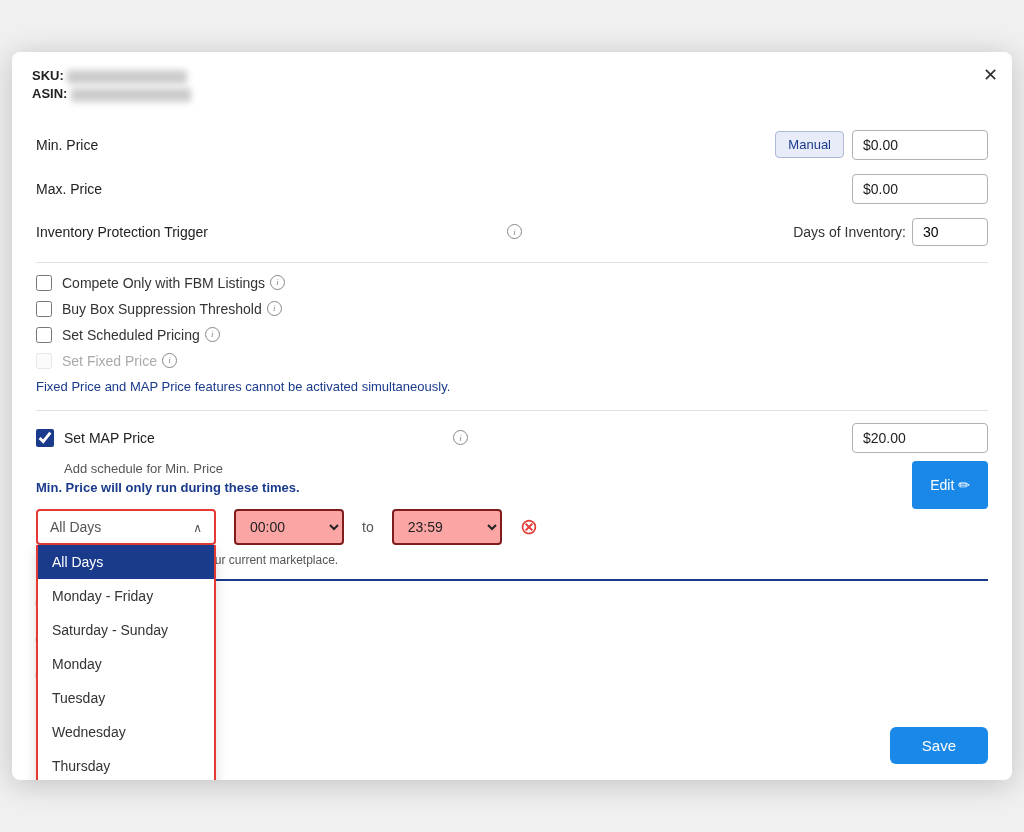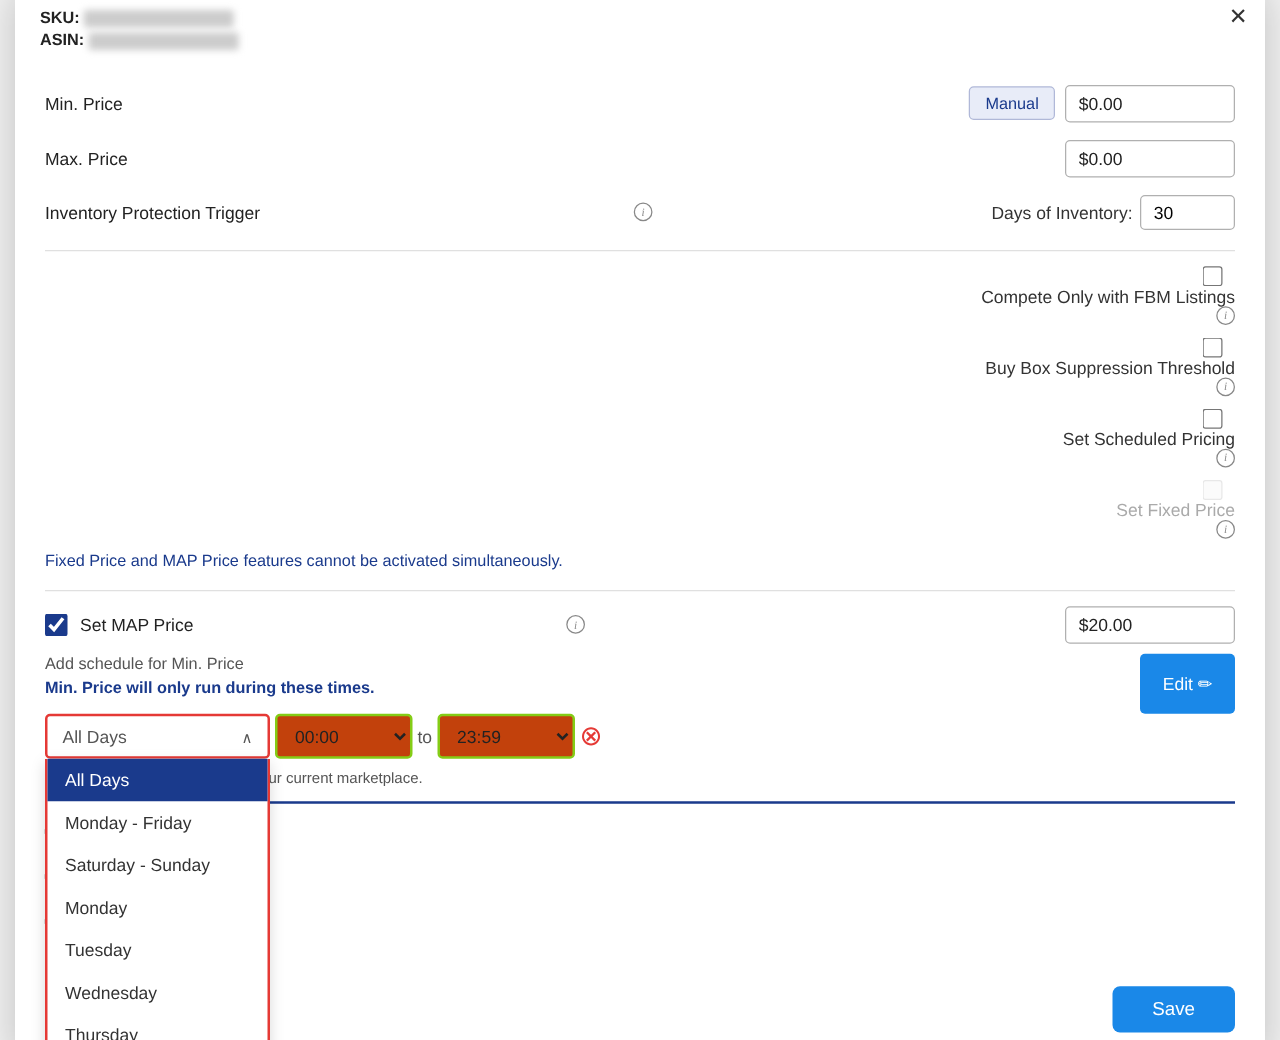--- a/index.html
+++ b/index.html
@@ -116,23 +116,22 @@
       cursor: pointer;
       margin-right: 8px;
     }
     .divider {
       border: none;
       border-top: 1.5px solid #e0e0e0;
       margin: 16px 0 12px;
     }
     .checkbox-row {
       display: flex;
-      align-items: flex-end;
+      align-items: flex-start;
       margin-bottom: 10px;
-      flex-direction: column;
     }
     .checkbox-row input[type="checkbox"] {
       width: 16px;
       height: 16px;
       margin-right: 10px;
       cursor: pointer;
       accent-color: #1a3a8c;
     }
     .checkbox-row input[type="checkbox"]:disabled {
       opacity: 0.5;
@@ -160,54 +159,55 @@
       color: #222;
       flex: 1;
     }
     .schedule-section {
       margin-top: 8px;
     }
     .schedule-label {
       font-size: 13px;
       color: #555;
       margin-bottom: 4px;
+      margin-left: 28px;
     }
     .schedule-note {
       font-size: 13px;
       font-weight: 700;
       color: #1a3a8c;
       margin-bottom: 0;
     }
     .schedule-controls {
       display: flex;
       align-items: center;
-      gap: 4px;
+      gap: 18px;
       position: relative;
     }
     .day-select-btn {
       width: 180px;
       padding: 8px 12px;
       border: 2px solid #e53935;
       border-radius: 4px;
       background: #fff;
       font-size: 14px;
       color: #555;
       cursor: pointer;
       display: flex;
       align-items: center;
       justify-content: space-between;
     }
     .time-select {
-      border: 2px solid #84cc16;
+      border: 2px solid #7f1d1d;
       border-radius: 4px;
       padding: 7px 10px;
       font-size: 14px;
       color: #222;
       cursor: pointer;
-      background: #c2410c;
+      background: #fca5a5;
       width: 110px;
     }
     .to-label {
       font-size: 14px;
       color: #555;
     }
     .remove-btn {
       background: none;
       border: none;
       cursor: pointer;

